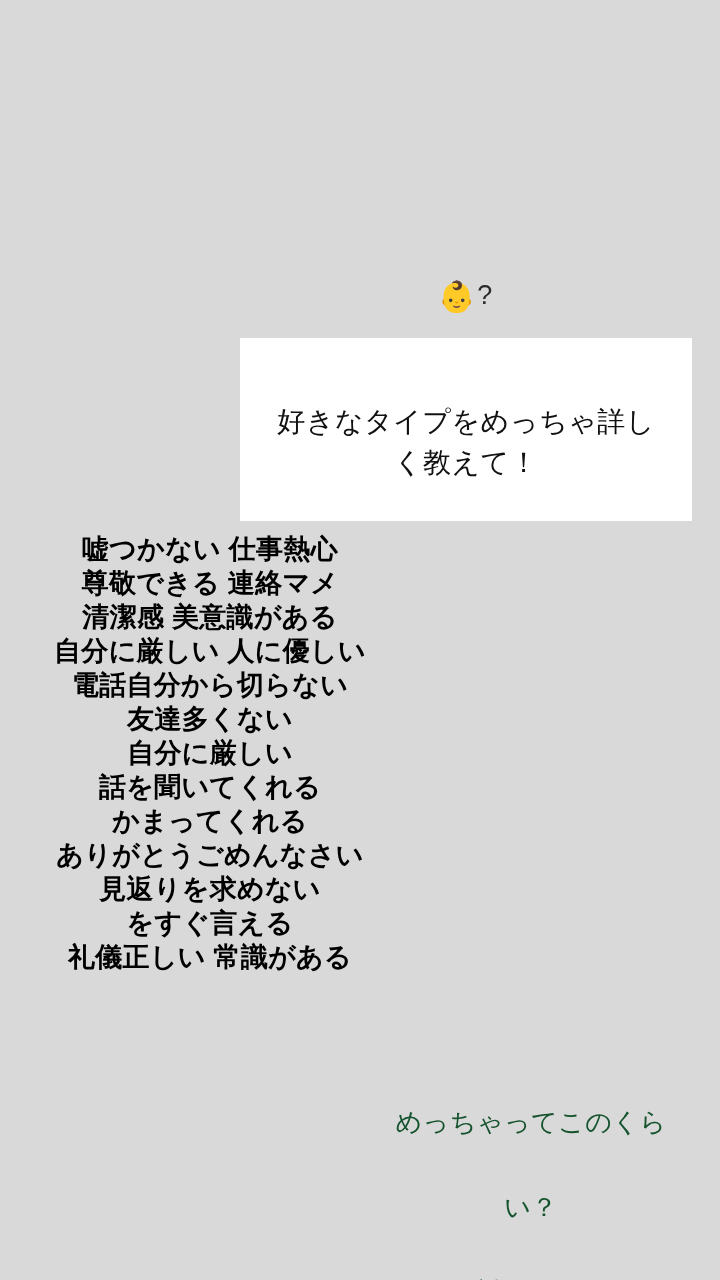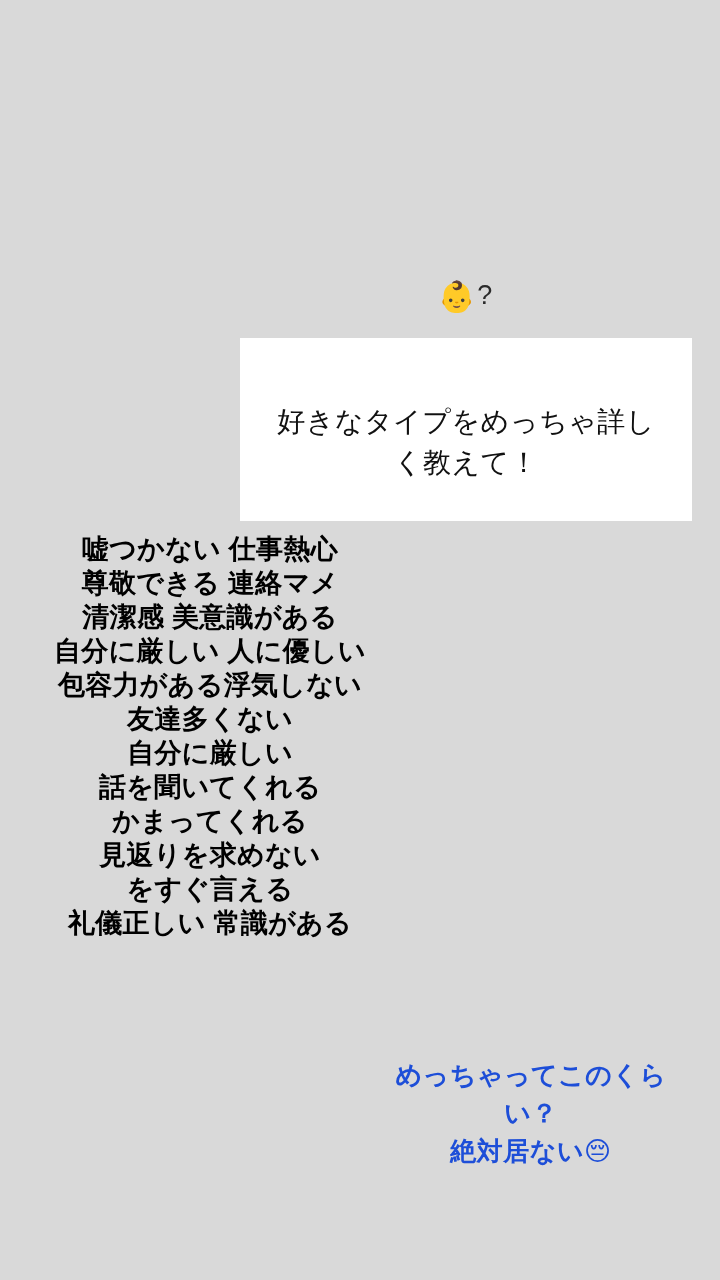--- a/index.html
+++ b/index.html
@@ -87,24 +87,25 @@
   .bottom-note {
     position: absolute;
     right: 24px;
     top: 1056px;
     width: 330px;
     text-align: center;
   }
   .note-line {
     font-size: 26px;
     line-height: 38px;
-    color: #1d4ed8;
-    font-weight: 700;
+    color: #14532d;
+    font-weight: 400;
     letter-spacing: 0.5px;
     white-space: nowrap;
+    margin-top: 47px;
   }
 </style>
 </head>
 <body>
 
 <div class="story-canvas">
 
   <div class="question-sticker">
     <div class="sticker-emoji-row">
       <span class="emoji">👶</span><span class="qmark">?</span>
@@ -113,25 +114,26 @@
       <div class="sticker-text">好きなタイプをめっちゃ詳し
 く教えて！</div>
     </div>
   </div>
 
   <div class="answer-block">
     <div class="answer-line">嘘つかない 仕事熱心</div>
     <div class="answer-line">尊敬できる 連絡マメ</div>
     <div class="answer-line">清潔感 美意識がある</div>
     <div class="answer-line">自分に厳しい 人に優しい</div>
-    <div class="answer-line">包容力がある浮気しない</div>
+    <div class="answer-line">電話自分から切らない</div>
     <div class="answer-line">友達多くない</div>
     <div class="answer-line">自分に厳しい</div>
     <div class="answer-line">話を聞いてくれる</div>
     <div class="answer-line">かまってくれる</div>
+    <div class="answer-line">ありがとうごめんなさい</div>
     <div class="answer-line">見返りを求めない</div>
     <div class="answer-line">をすぐ言える</div>
     <div class="answer-line">礼儀正しい 常識がある</div>
   </div>
 
   <div class="bottom-note">
     <div class="note-line">めっちゃってこのくら</div>
     <div class="note-line">い？</div>
     <div class="note-line">絶対居ない😔</div>
   </div>

